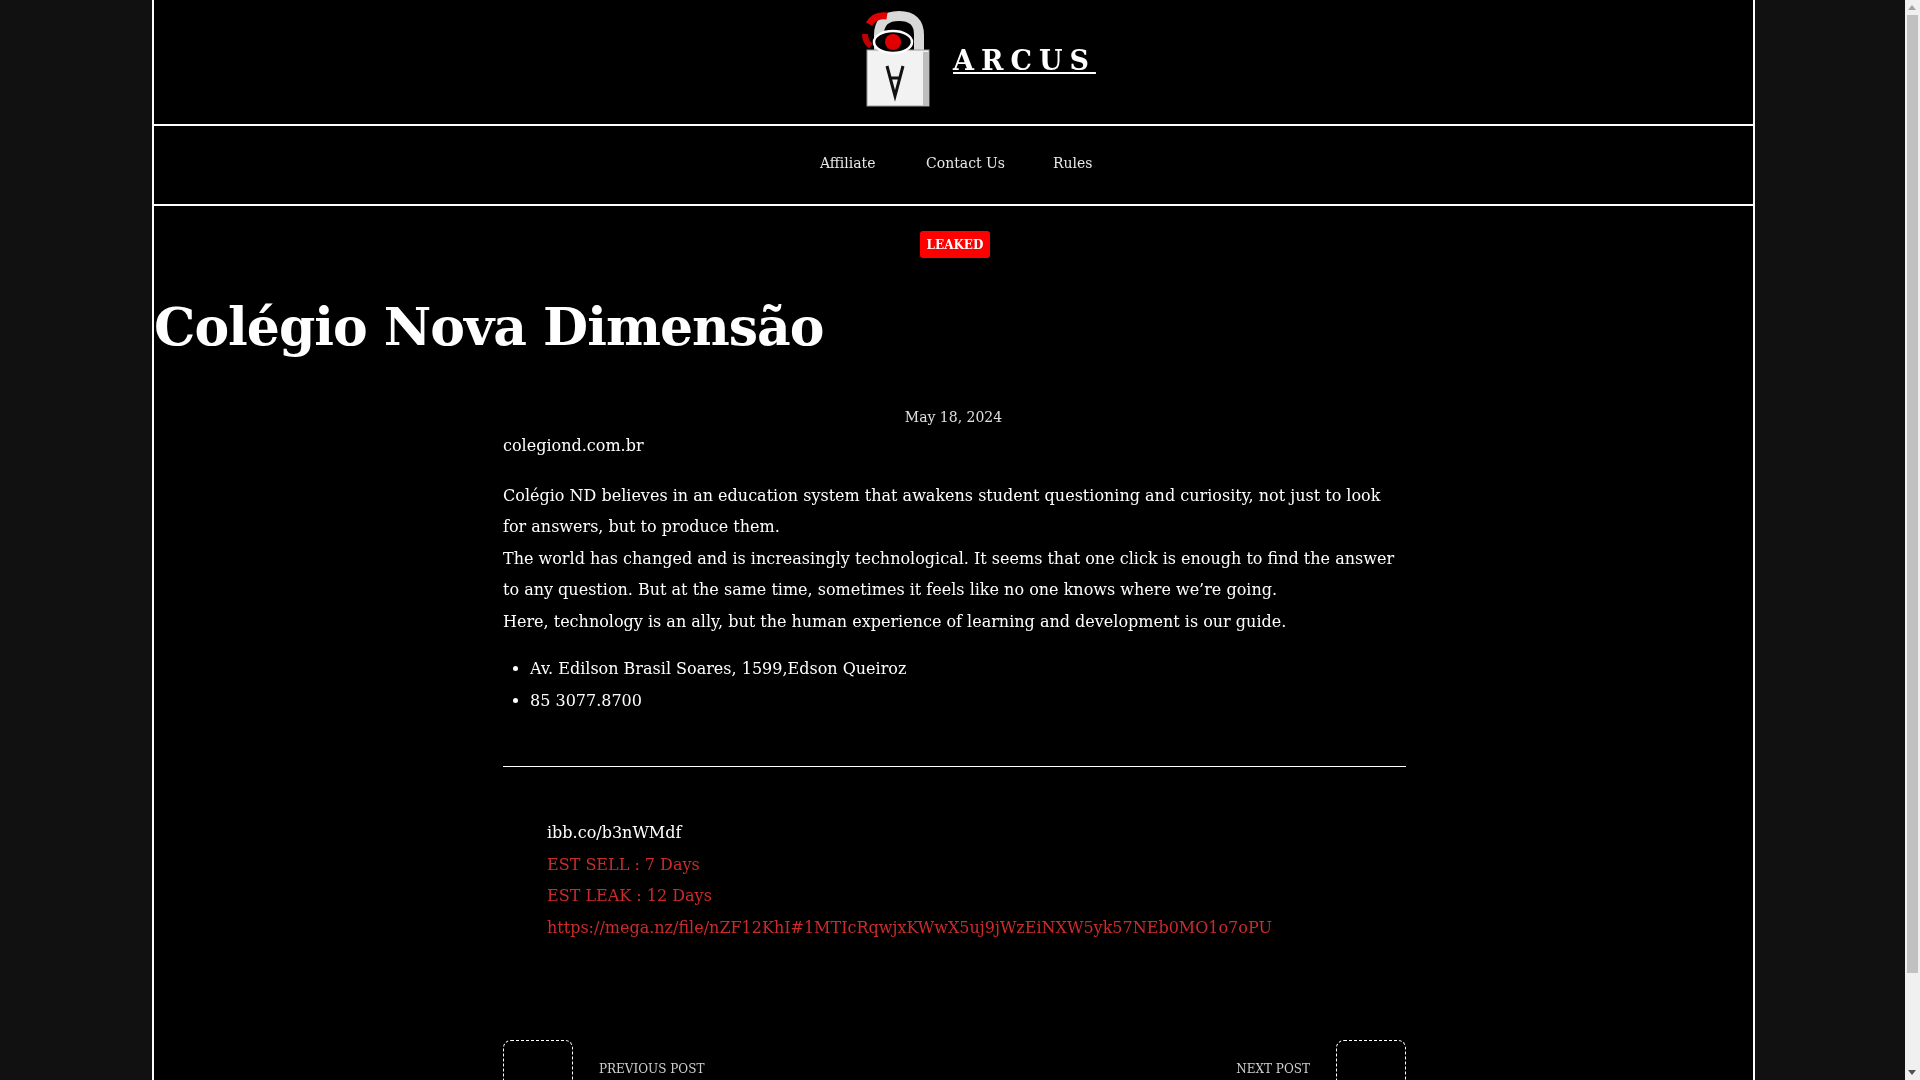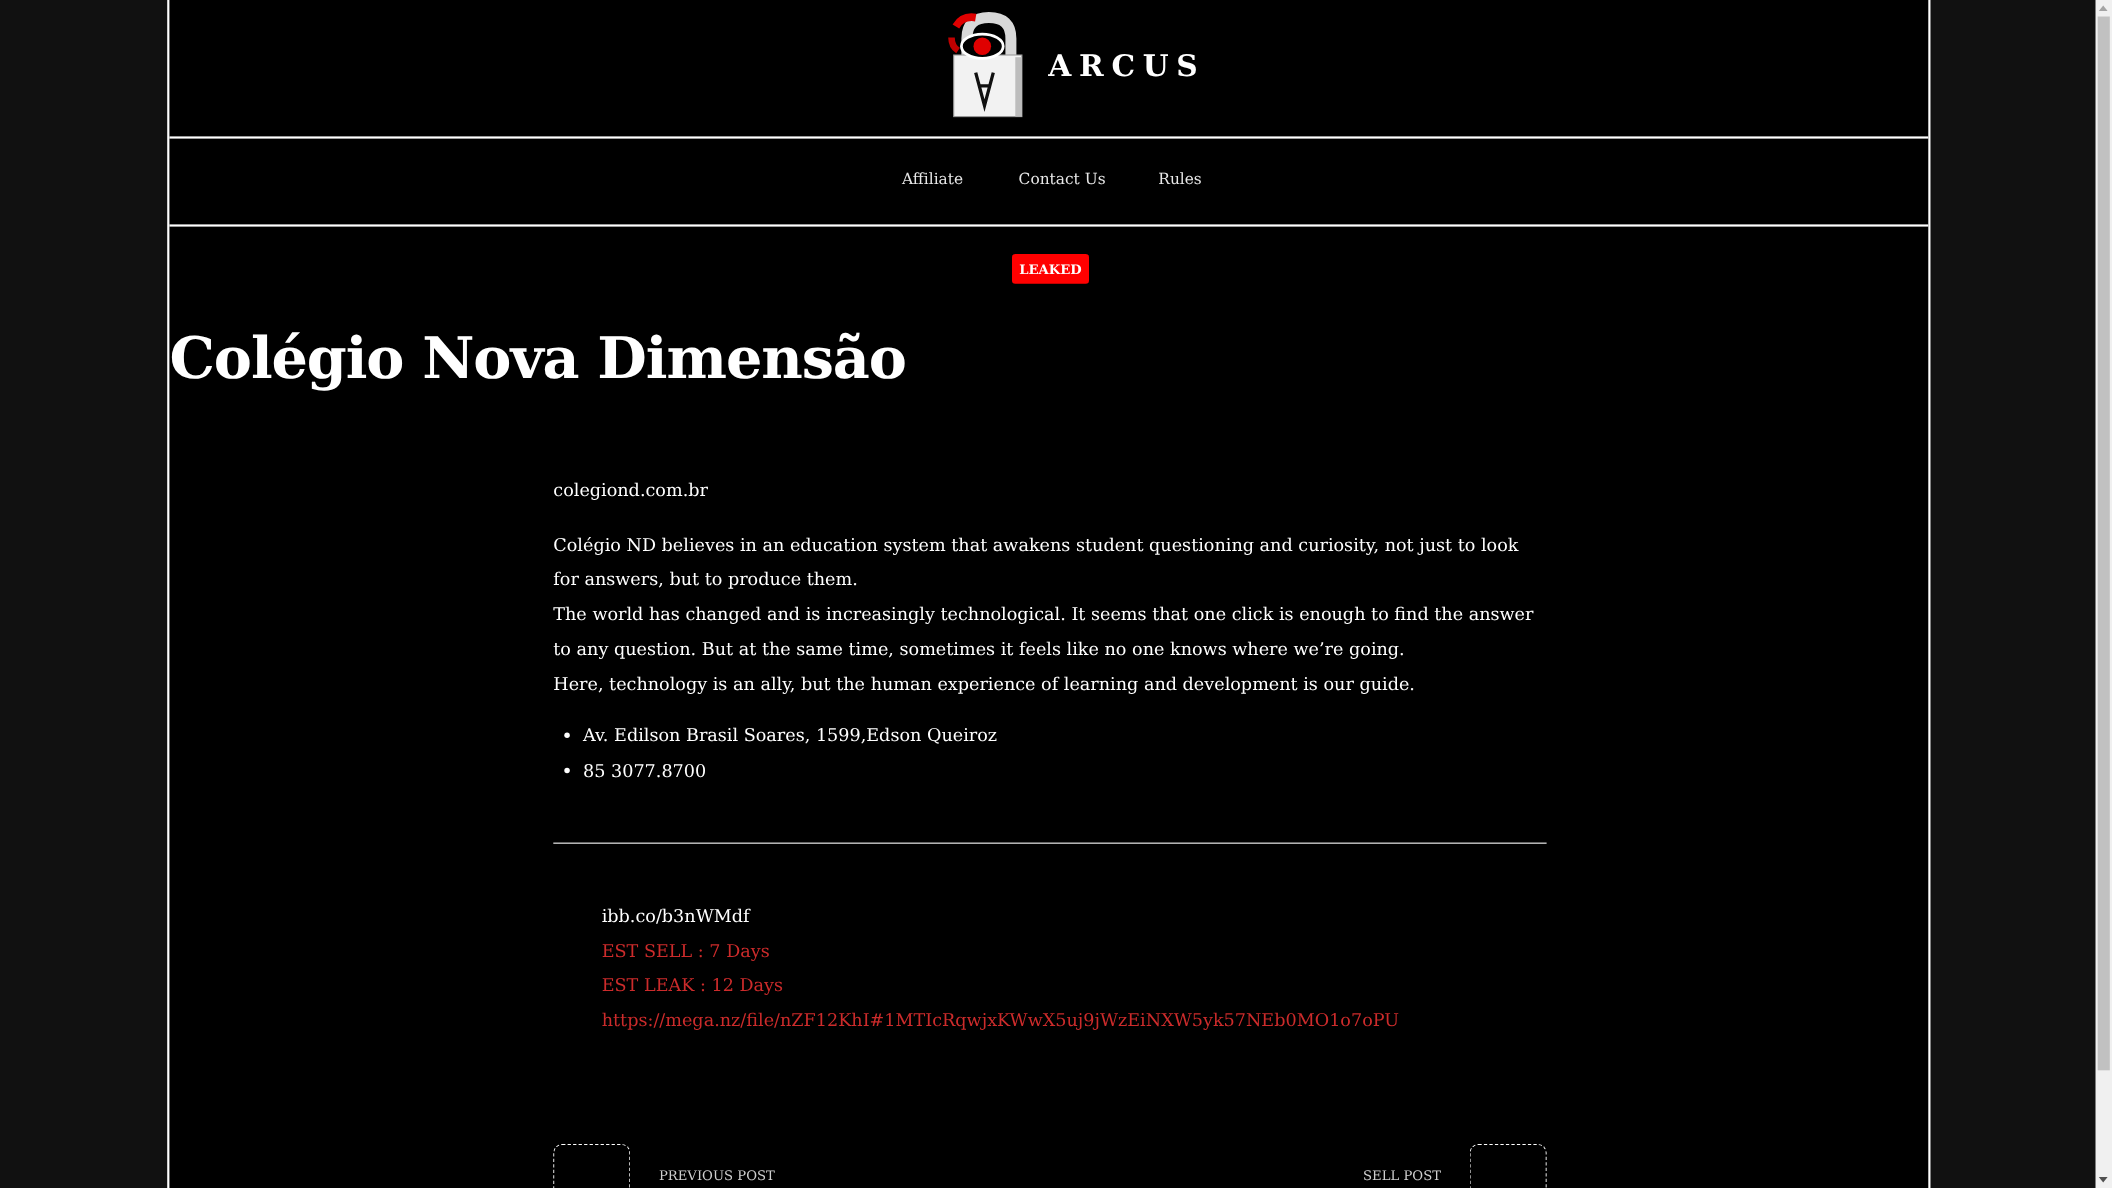--- a/index.html
+++ b/index.html
@@ -15,20 +15,21 @@
       background: #000000;
       border-left: 2px solid #ffffff; border-right: 2px solid #ffffff;
     }
     .header {
       position: absolute; left: 0; top: 0; width: 100%; height: 124px;
       border-bottom: 2px solid #ffffff;
     }
     .logo {
       position: absolute; left: 703px; top: 10px; display: flex; align-items: center;
       cursor: pointer;
+      text-decoration: underline;
     }
     .logo-icon { width: 80px; height: 100px; }
     .logo-text {
       margin-left: 16px; font-family: "DejaVu Serif", serif; font-size: 27px;
       letter-spacing: 7px; font-weight: bold; color: #ffffff; margin-top: 0px;
     }
     .nav {
       position: absolute; left: 0; top: 126px; width: 100%; height: 78px;
       border-bottom: 2px solid #ffffff;
     }
@@ -110,20 +111,21 @@
 
   <nav class="nav">
     <a href="#" style="left:666px">Affiliate</a>
     <a href="#" style="left:772px">Contact Us</a>
     <a href="#" style="left:899px">Rules</a>
   </nav>
 
   <div class="badge">LEAKED</div>
 
   <h1 class="title">Colégio Nova Dimensão</h1>
+  <div class="date">May 18, 2024</div>
 
   <div class="content">
     <p class="site">colegiond.com.br</p>
     <p>Colégio ND believes in an education system that awakens student questioning and curiosity, not just to look for answers, but to produce them.</p>
     <p>The world has changed and is increasingly technological. It seems that one click is enough to find the answer to any question. But at the same time, sometimes it feels like no one knows where we’re going.</p>
     <p>Here, technology is an ally, but the human experience of learning and development is our guide.</p>
     <ul>
       <li>Av. Edilson Brasil Soares, 1599,Edson Queiroz</li>
       <li>85 3077.8700</li>
     </ul>
@@ -132,21 +134,21 @@
       <a href="#" class="line white">ibb.co/b3nWMdf</a>
       <span class="line red">EST SELL : 7 Days</span>
       <span class="line red">EST LEAK : 12 Days</span>
       <a href="#" class="line red">https://mega.nz/file/nZF12KhI#1MTIcRqwjxKWwX5uj9jWzEiNXW5yk57NEb0MO1o7oPU</a>
     </div>
   </div>
 
   <div class="postnav">
     <div class="pbox" style="left:0"></div>
     <span class="plabel" style="left:96px">PREVIOUS POST</span>
-    <span class="plabel" style="right:96px">SELL POST</span>
+    <span class="plabel" style="right:96px">NEXT POST</span>
     <div class="pbox" style="right:0"></div>
   </div>
 </div>
 
 <div class="scrollbar">
   <div class="scroll-up"></div>
   <div class="scroll-thumb"></div>
   <div class="scroll-down"></div>
 </div>
 

